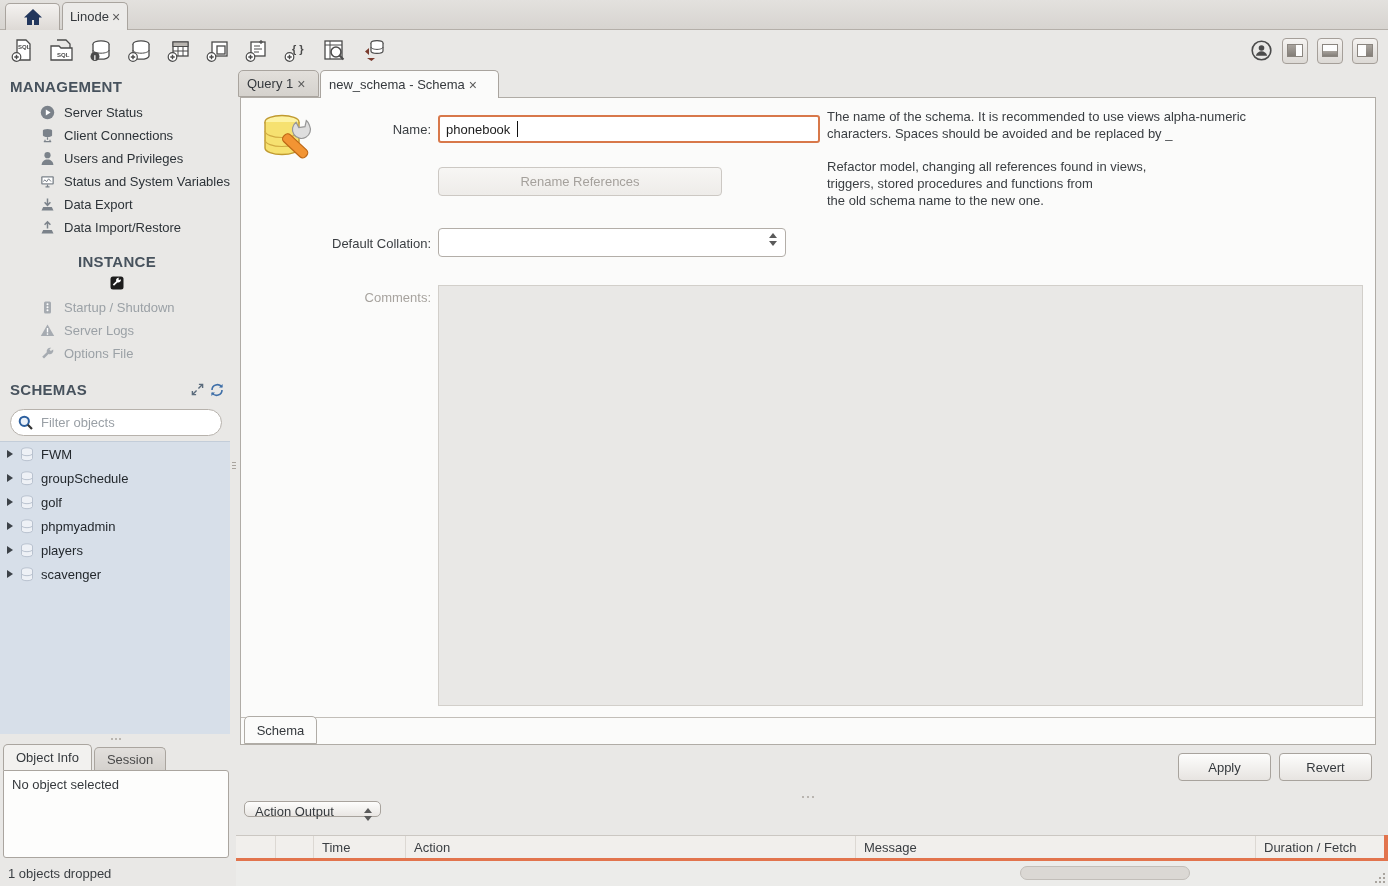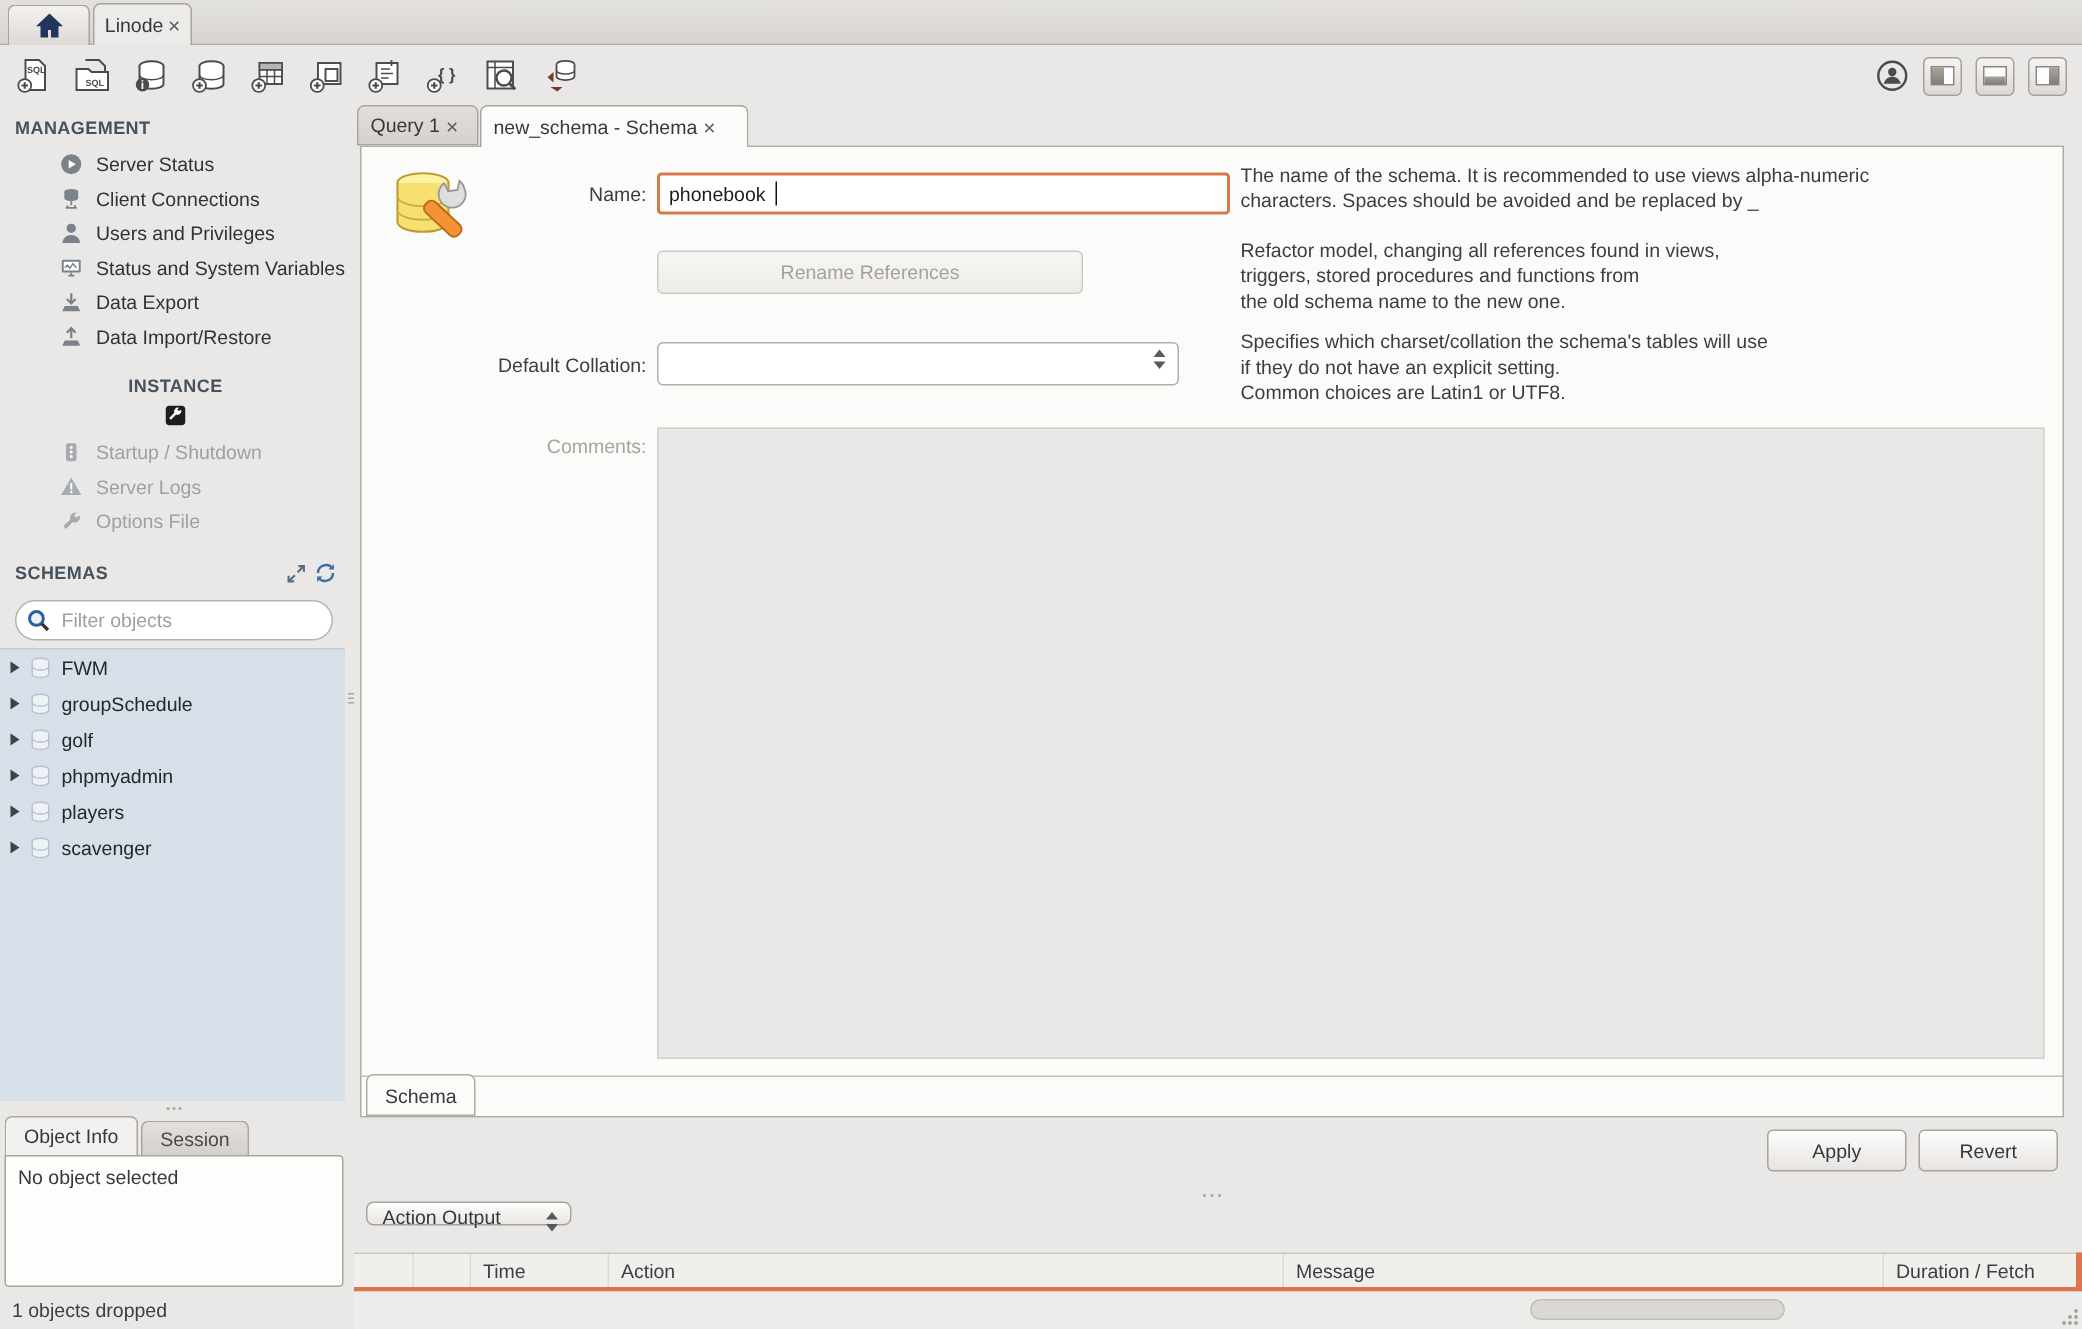--- a/index.html
+++ b/index.html
@@ -27,21 +27,21 @@
     background:linear-gradient(#f5f3f1,#dcd9d5); display:flex; align-items:center; justify-content:center; }
   .pt-inner { width:16px; height:13px; background:#fdfdfd; border:1px solid #8a857f; position:relative; }
   .pt-inner .dark { position:absolute; background:linear-gradient(#a9a49e,#837e78); }
   .pt-left .dark { left:0; top:0; bottom:0; width:8px; }
   .pt-bottom .dark { left:0; right:0; bottom:0; height:5px; }
   .pt-right .dark { right:0; top:0; bottom:0; width:6px; }
 
   
   .sidebar { position:absolute; left:0; top:70px; width:232px; bottom:24px;
     display:flex; flex-direction:column; }
-  .side-header { font-size:12px; font-weight:bold; color:#47525d; letter-spacing:.3px;
+  .side-header { font-size:15px; font-weight:bold; color:#47525d; letter-spacing:.3px;
     margin:8px 8px 4px 10px; display:flex; align-items:center; gap:6px; }
   .side-header .spacer { flex:1; }
   .side-list { margin-top:2px; }
   .side-item { height:23px; display:flex; align-items:center; gap:9px; padding-left:40px; color:#2d3338; }
   .side-item.disabled { color:#9ba1a6; }
   .micon { width:15px; height:15px; flex:0 0 15px; }
   .schemas-header { margin-top:16px; }
   .filter-wrap { margin:7px 10px 5px 10px; position:relative; }
   .filter-input { width:212px; height:27px; border:1px solid #b7b2ac; border-radius:14px;
     background:#fff; padding:0 10px 0 30px; font:13px "Liberation Sans","DejaVu Sans",sans-serif; color:#444; outline:none; }
@@ -461,23 +461,20 @@
 the old schema name to the new one.</div>
 
       <div class="flabel" style="top:138px;">Default Collation:</div>
       <div class="coll-select">
         <span style="padding-left:8px;line-height:27px;"></span>
         <div class="spinner">
             <div class="spin-up"></div>
             <div class="spin-dn"></div>
           </div>
       </div>
-      <div class="help" style="top:121px;">Specifies which charset/collation the schema's tables will use
-if they do not have an explicit setting.
-Common choices are Latin1 or UTF8.</div>
 
       <div class="flabel" style="top:192px;color:#a7a39e;">Comments:</div>
       <div class="comments-area"><span></span></div>
 
       <div class="schema-bottom-line"></div>
       <div class="schema-btab">
         <span>Schema</span>
       </div>
     </div>
 

